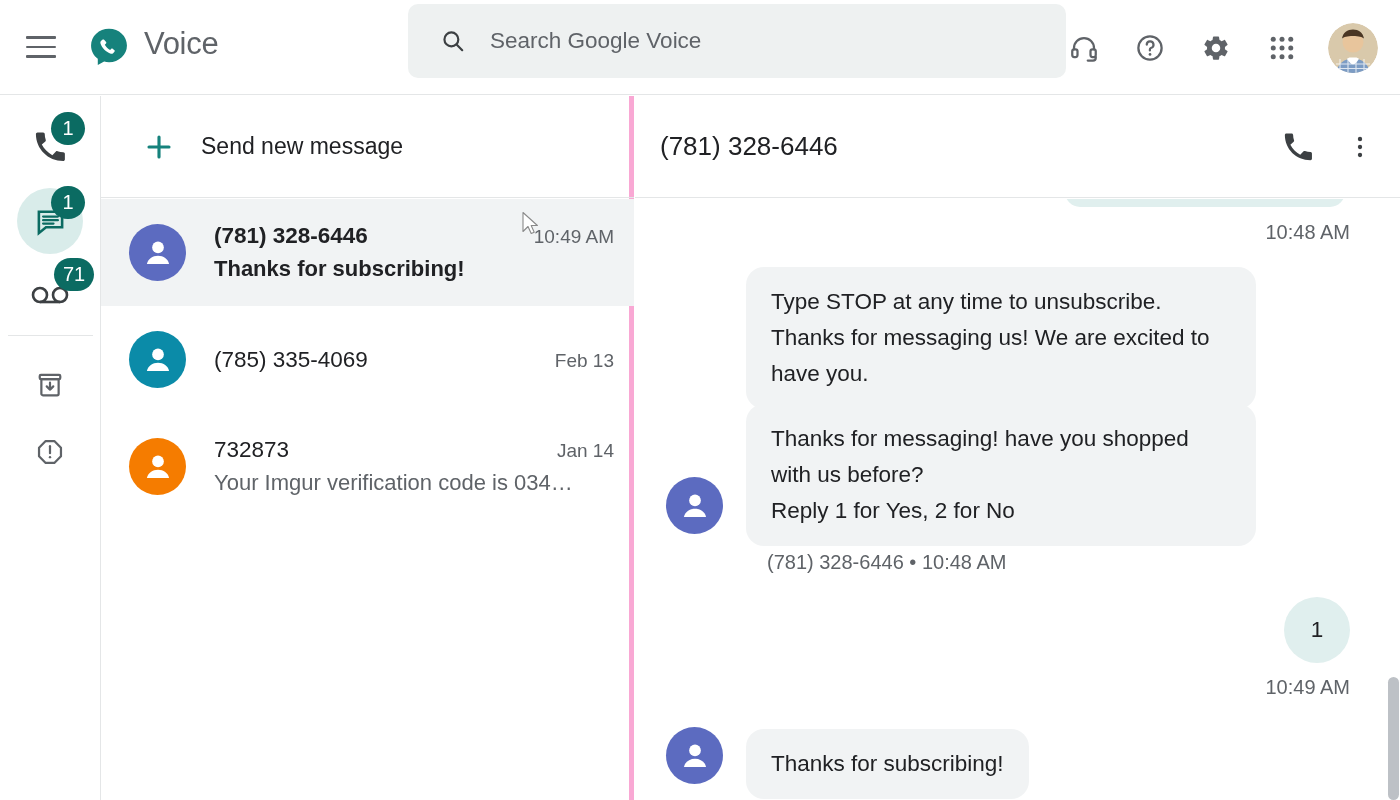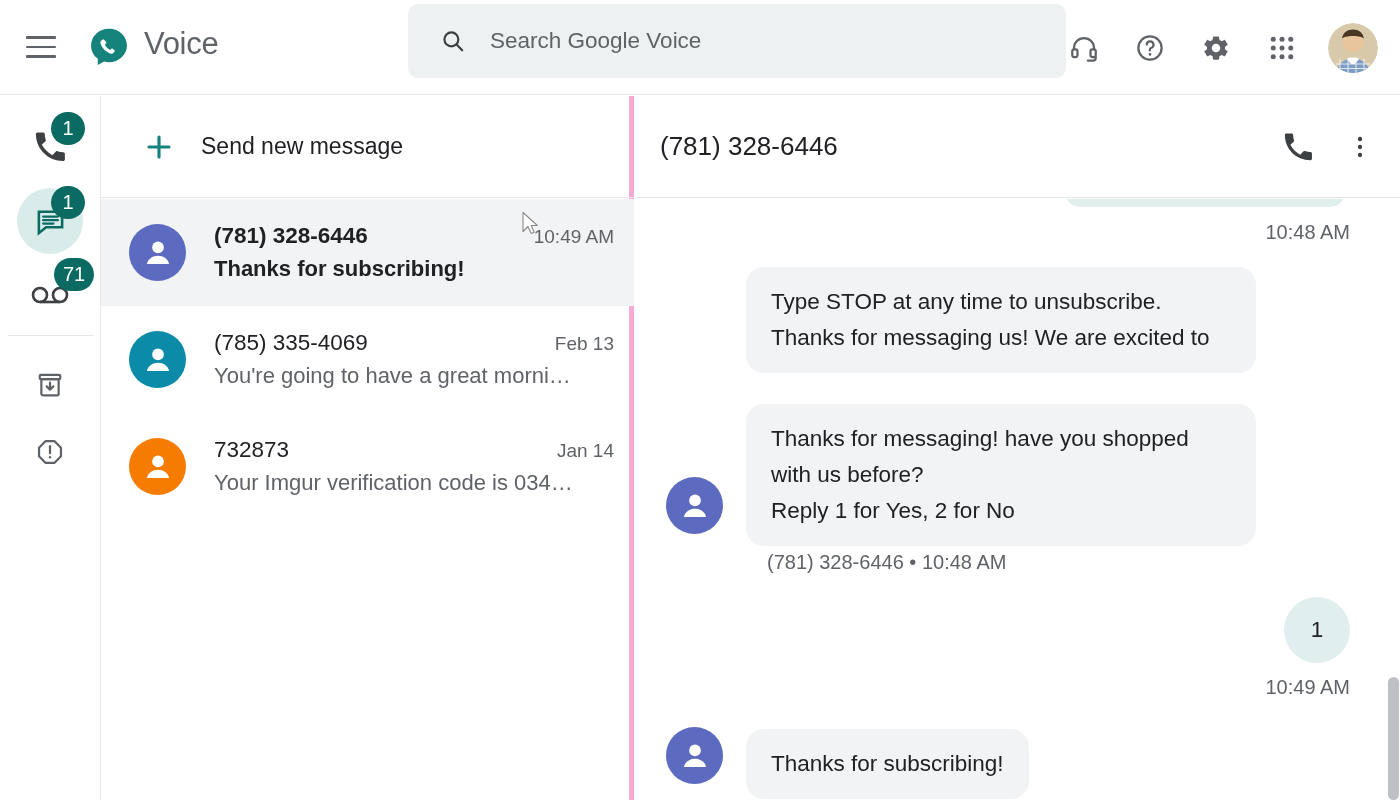--- a/index.html
+++ b/index.html
@@ -327,21 +327,20 @@
         <svg viewBox="0 0 24 24" width="36" height="36" fill="#ffffff">
           <circle cx="12" cy="8.3" r="3.9"></circle>
           <path d="M4.6 19.4c.7-3.5 3.8-5.6 7.4-5.6s6.7 2.1 7.4 5.6z"></path>
         </svg>
       </span>
       <div class="conv-body">
         <div class="conv-line1">
           <span class="conv-name">(785) 335-4069</span>
           <span class="conv-time">Feb 13</span>
         </div>
-        <div class="conv-snippet">You're going to have a great morni…</div>
       </div>
     </div>
 
     <div class="conv" style="top:317px;">
       <span class="conv-avatar" style="background:#f57c00;">
         <svg viewBox="0 0 24 24" width="36" height="36" fill="#ffffff">
           <circle cx="12" cy="8.3" r="3.9"></circle>
           <path d="M4.6 19.4c.7-3.5 3.8-5.6 7.4-5.6s6.7 2.1 7.4 5.6z"></path>
         </svg>
       </span>
@@ -377,20 +376,21 @@
 
     <div class="msgs">
 
       <div class="partial-bubble"></div>
 
       <div class="stamp-right" style="top:22px;">10:48 AM</div>
 
       <div class="bubble-in" style="left:111px; top:68px; width:510px;">
         <div>Type STOP at any time to unsubscribe.</div>
         <div>Thanks for messaging us! We are excited to</div>
+        <div>have you.</div>
       </div>
 
       <span class="msg-avatar" style="left:31px; top:278px; background:#5c6bc0;">
         <svg viewBox="0 0 24 24" width="36" height="36" fill="#ffffff">
           <circle cx="12" cy="8.3" r="3.9"></circle>
           <path d="M4.6 19.4c.7-3.5 3.8-5.6 7.4-5.6s6.7 2.1 7.4 5.6z"></path>
         </svg>
       </span>
       <div class="bubble-in" style="left:111px; top:205px; width:510px;">
         <div>Thanks for messaging! have you shopped</div>

